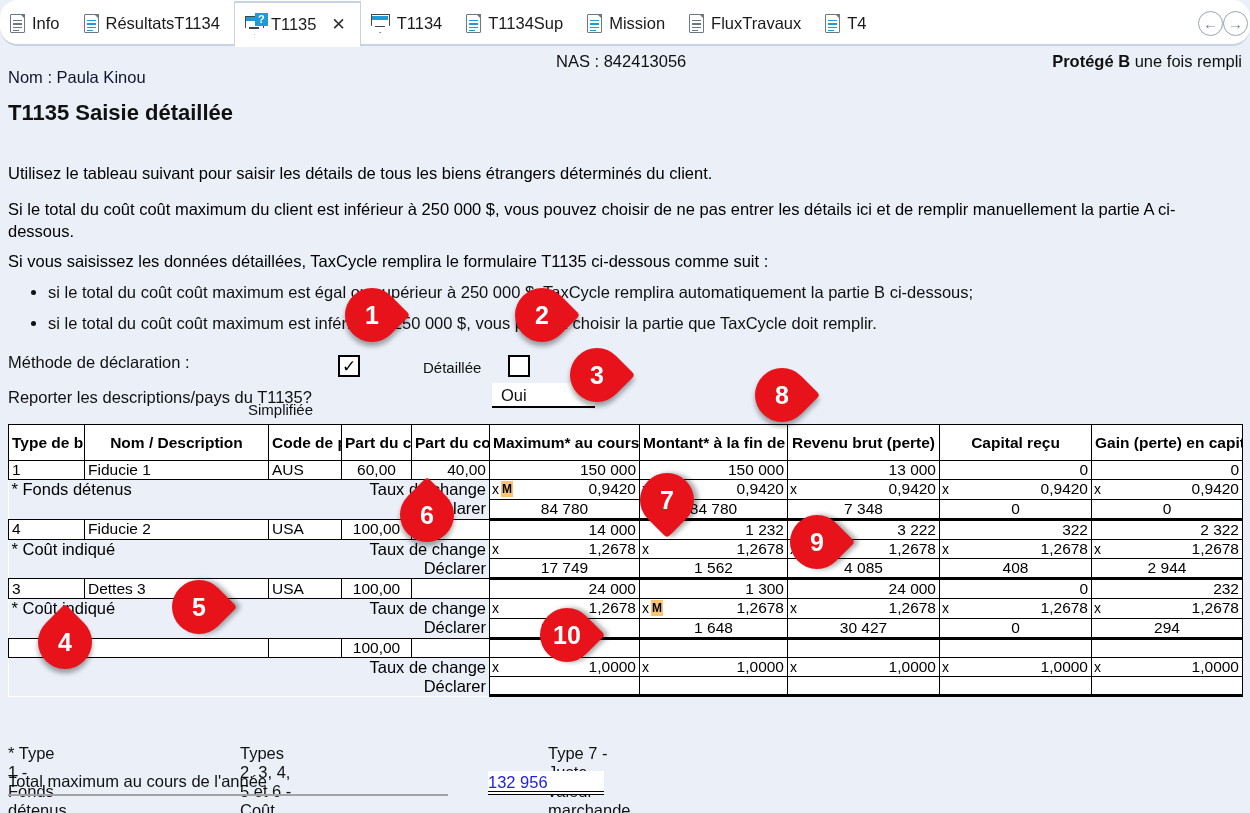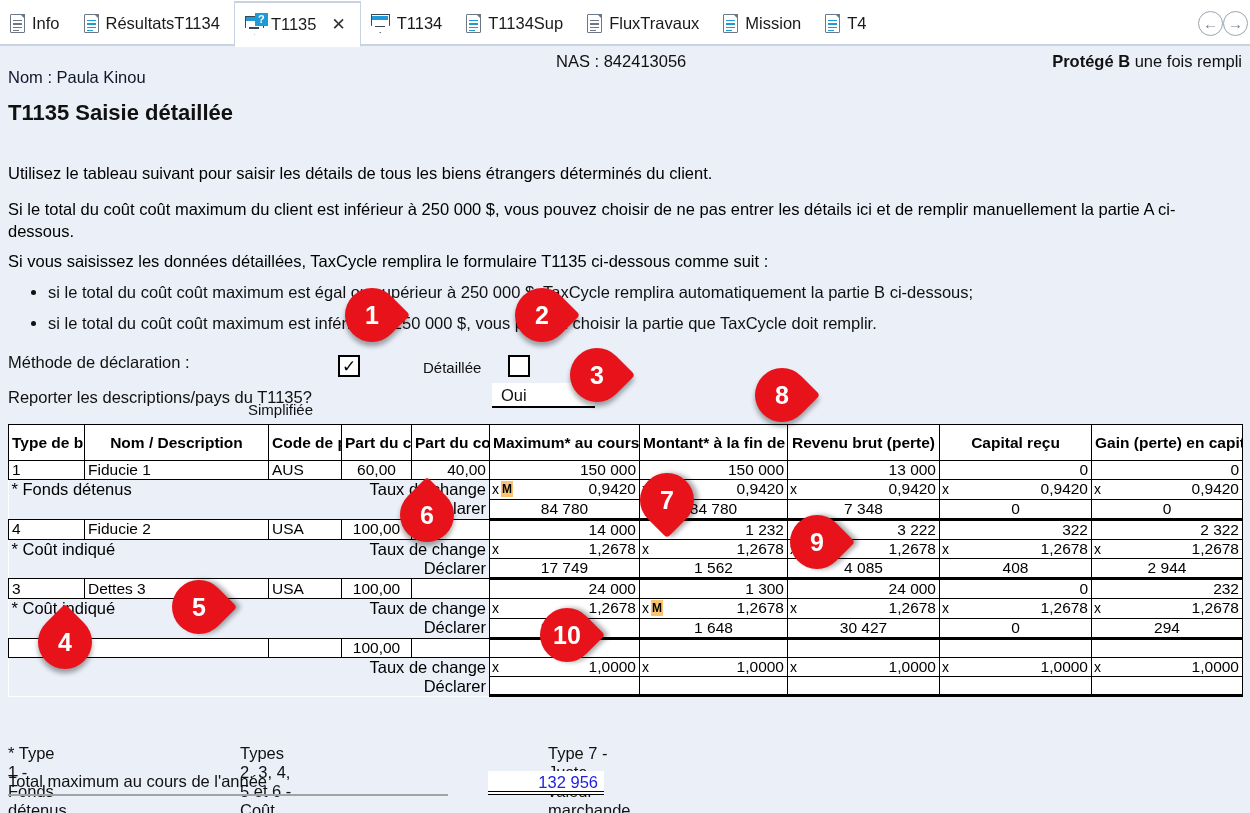--- a/index.html
+++ b/index.html
@@ -16,20 +16,21 @@
     background: #eaeff8;
     overflow: hidden;
   }
 
   
   .tabbar {
     position: absolute; top: 0; left: 0;
     width: 1250px; height: 46px;
     background: #ffffff;
     border-bottom: 2px solid #c8d2e0;
+    border-radius: 18px;
   }
   .tabs {
     position: absolute; left: 0; top: 0;
     height: 46px;
     display: flex; align-items: stretch;
   }
   .tab {
     display: flex; align-items: center;
     gap: 7px;
     padding: 0 14px 0 10px;
@@ -229,21 +230,21 @@
   .totalrow { position: absolute; left: 8px; top: 772px; font-size: 16.5px; color: #111; }
   .total-label {
     position: absolute; left: 0; top: 0; width: 440px;
     border-bottom: 2px solid #a3a3a3; height: 24px;
   }
   .total-box {
     position: absolute; left: 480px; top: -1px;
     width: 116px; height: 24px;
     background: #ffffff;
     border-bottom: 4px double #000;
-    text-align: right; padding-right: 6px;
+    padding-right: 6px;
     color: #2222dd; font-size: 16.5px; line-height: 22px;
   }
 
   
   .marker {
     position: absolute;
     width: 54px; height: 54px;
     z-index: 50;
     pointer-events: none;
   }
@@ -316,36 +317,36 @@
         <div class="tab">
           <span class="ico-doc">
             <i></i>
             <i></i>
             <i></i>
             <i></i>
           </span>
           <span>T1134Sup</span>
         </div>
         <div class="tab">
+          <span class="ico-doc">
+            <i></i>
+            <i></i>
+            <i></i>
+            <i></i>
+          </span>
+          <span>Mission</span>
+        </div>
+        <div class="tab">
           <span class="ico-doc plain">
             <i></i>
             <i></i>
             <i></i>
             <i></i>
           </span>
           <span>FluxTravaux</span>
-        </div>
-        <div class="tab">
-          <span class="ico-doc">
-            <i></i>
-            <i></i>
-            <i></i>
-            <i></i>
-          </span>
-          <span>Mission</span>
         </div>
         <div class="tab">
           <span class="ico-doc">
             <i></i>
             <i></i>
             <i></i>
             <i></i>
           </span>
           <span>T4</span>
         </div>

